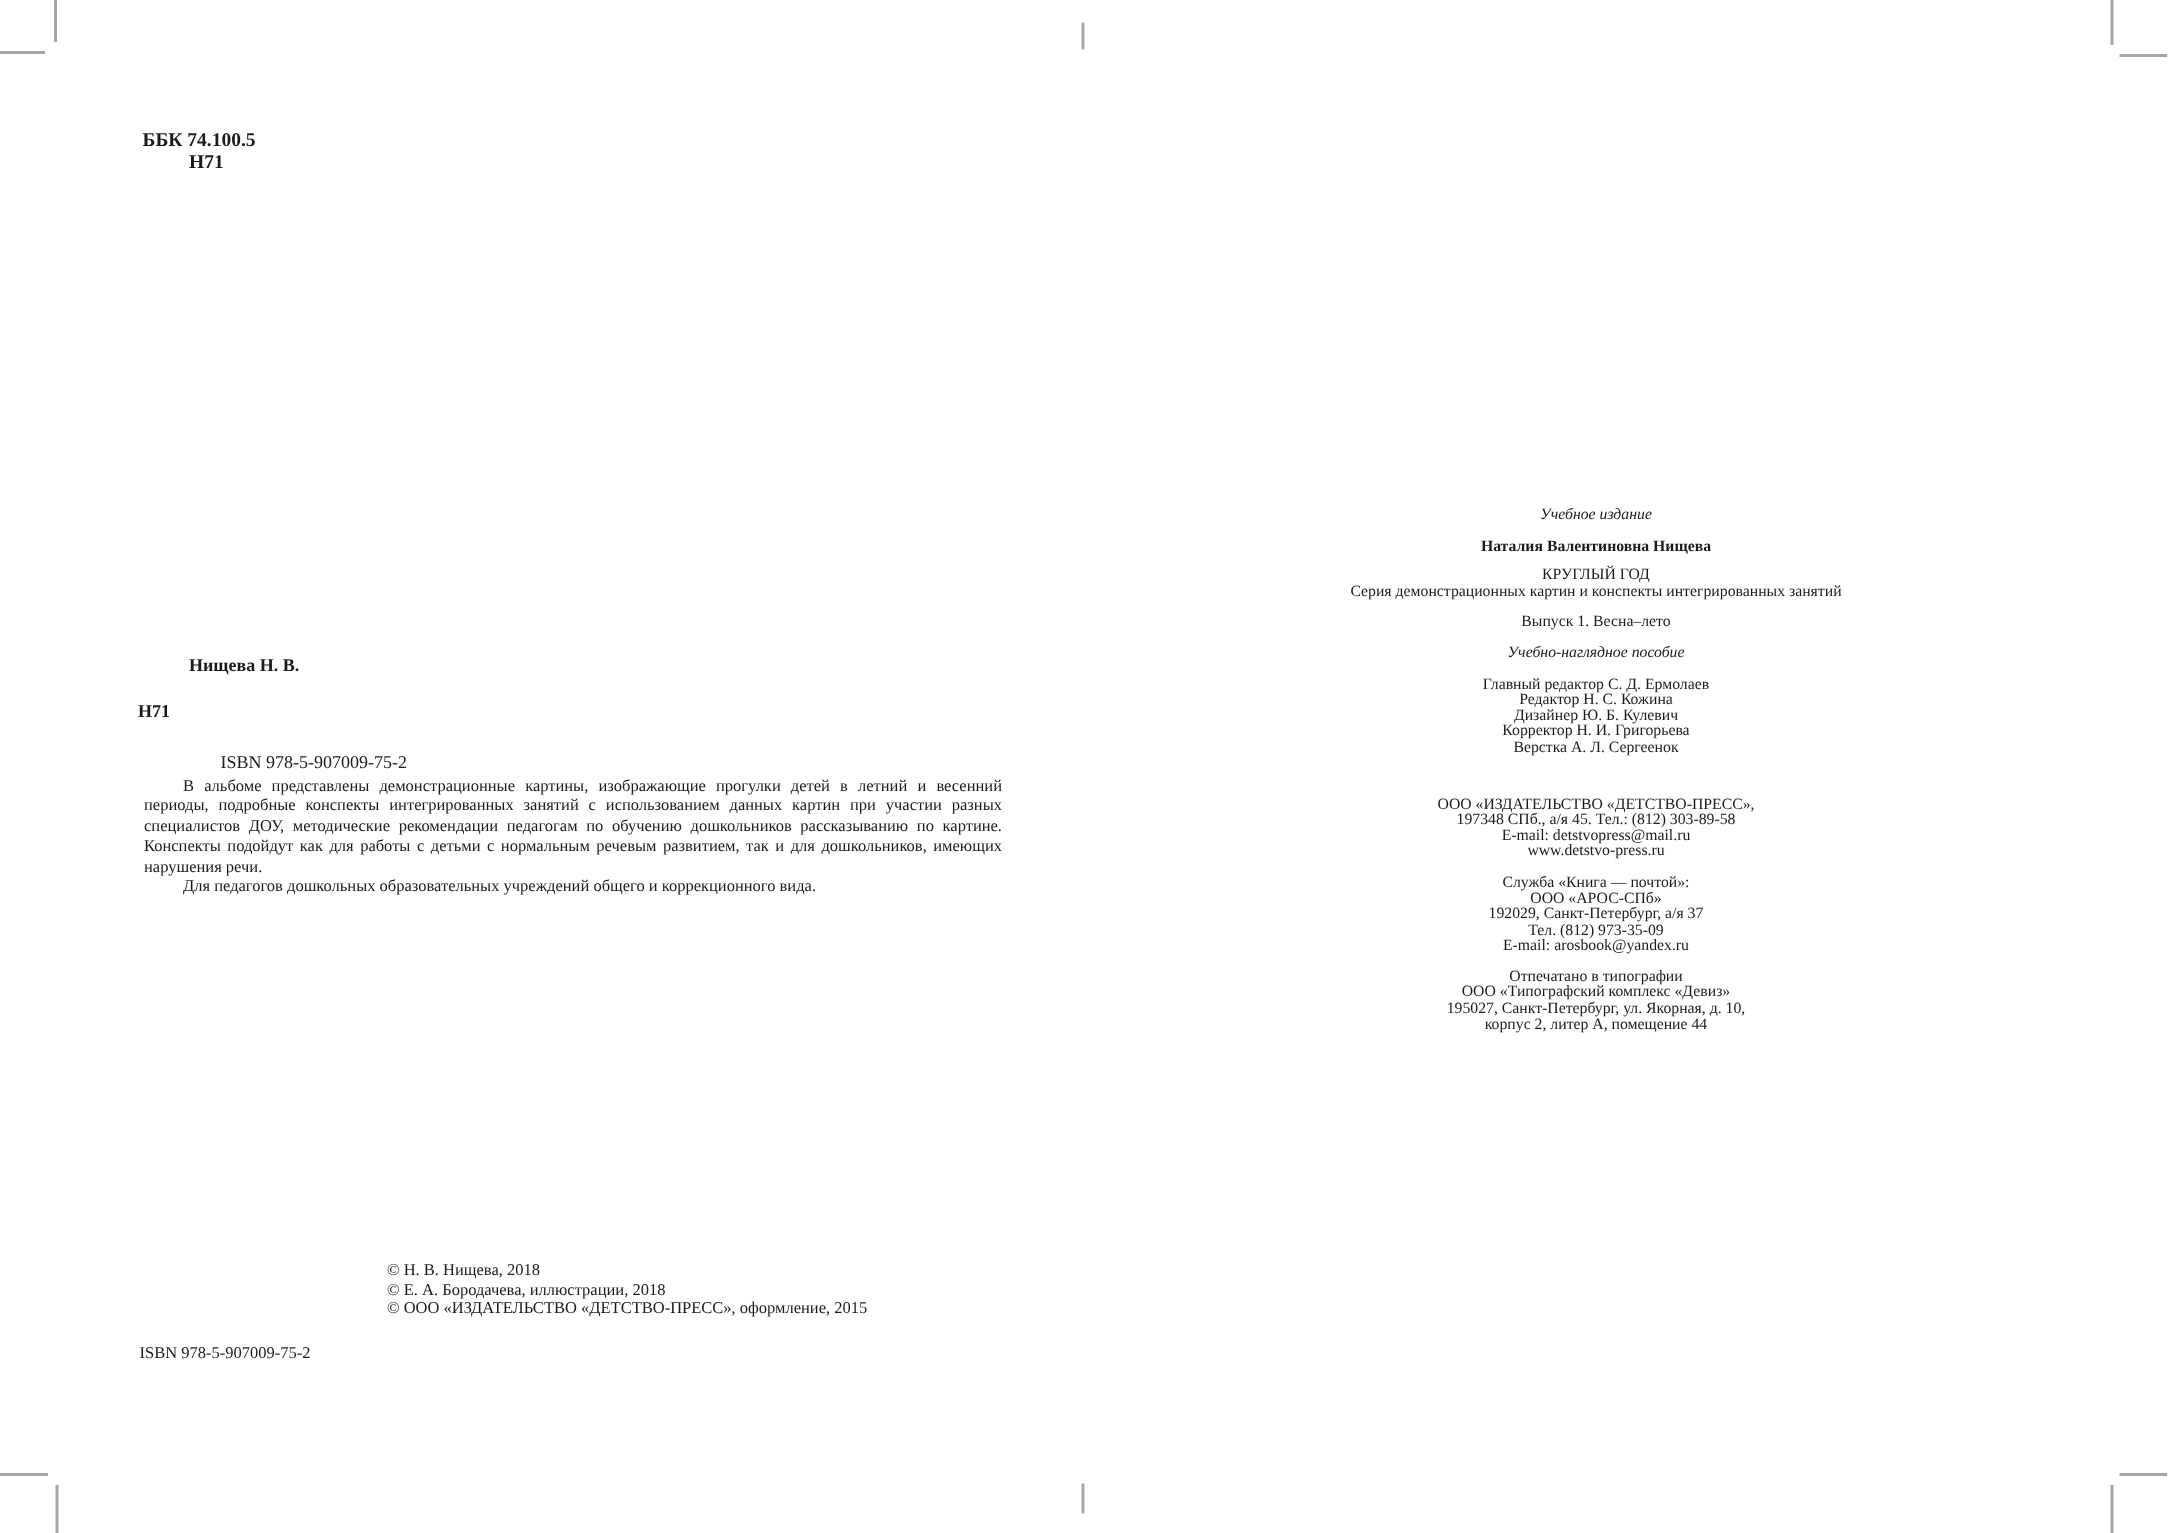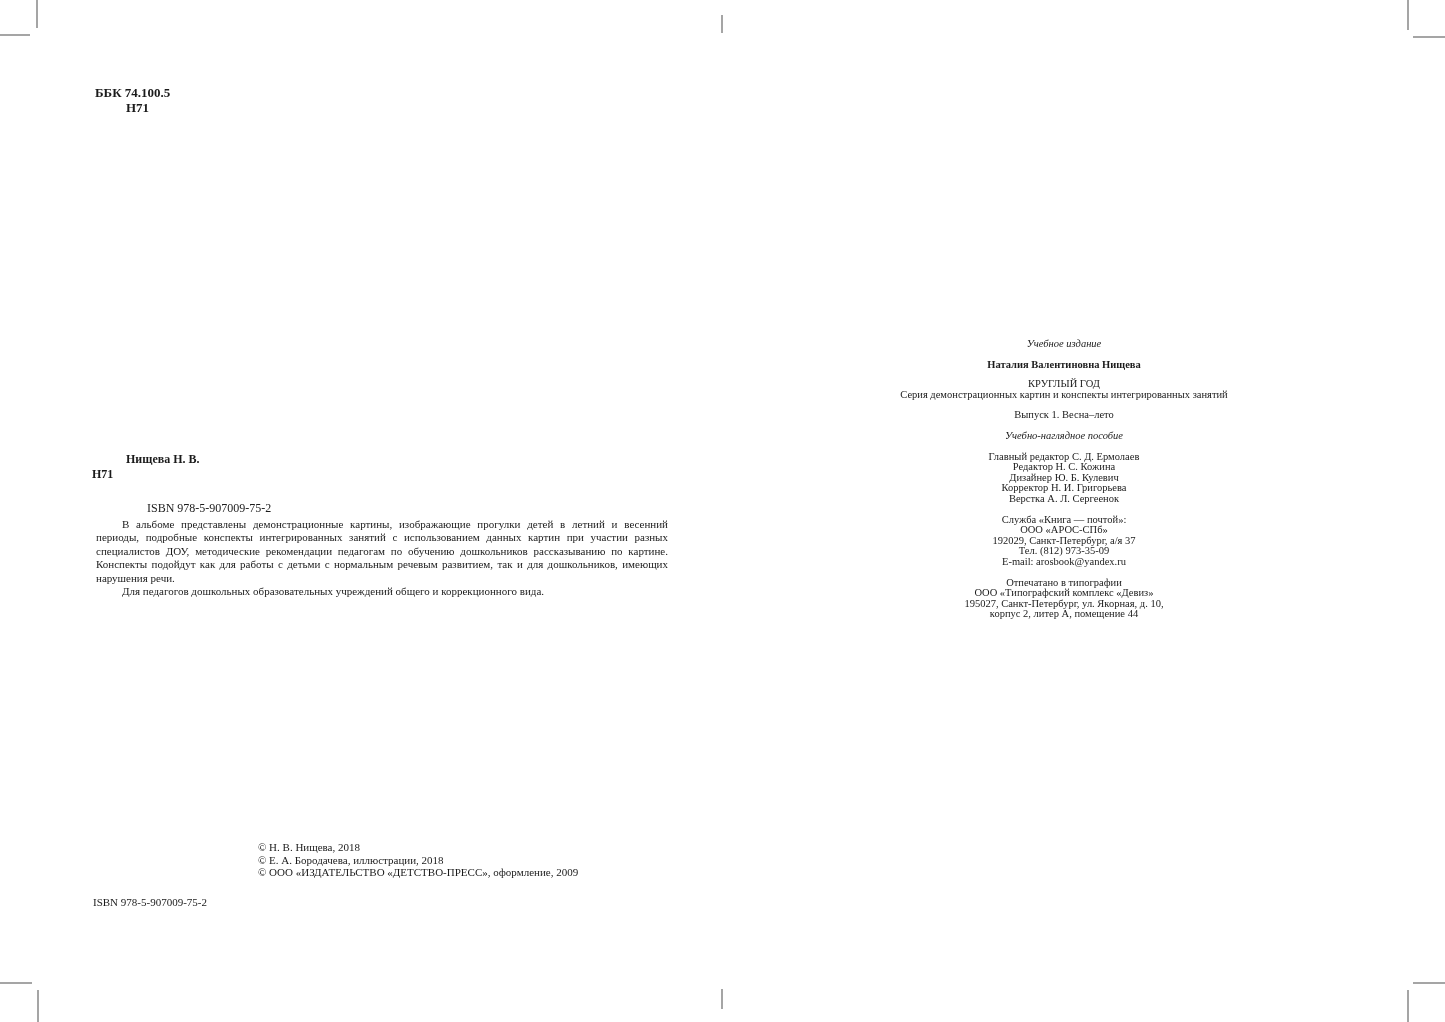--- a/index.html
+++ b/index.html
@@ -31,21 +31,21 @@
     top: 86px;
     font-size: 13px;
     font-weight: bold;
     line-height: 14.5px;
   }
   .bbk-index { padding-left: 31px; }
 
   .author-heading {
     position: absolute;
     left: 126px;
-    top: 452px;
+    top: 436px;
     font-size: 12px;
     font-weight: bold;
   }
   .margin-index {
     position: absolute;
     left: 92px;
     top: 467px;
     font-size: 12px;
     font-weight: bold;
   }
@@ -141,21 +141,21 @@
   <div class="annotation">
     <p>В альбоме представлены демонстрационные картины, изображающие прогулки детей в летний и весенний периоды, подробные конспекты интегрированных занятий с использованием данных картин при участии разных специалистов ДОУ, методические рекомендации педагогам по обучению дошкольников рассказыванию по картине. Конспекты подойдут как для работы с детьми с нормальным речевым развитием, так и для дошкольников, имеющих нарушения речи.</p>
     <p>Для педагогов дошкольных образовательных учреждений общего и коррекционного вида.</p>
   </div>
 
   <div class="isbn-bottom">ISBN 978-5-907009-75-2</div>
 
   <div class="copyright-block">
       <div>© Н. В. Нищева, 2018</div>
       <div>© Е. А. Бородачева, иллюстрации, 2018</div>
-      <div>© ООО «ИЗДАТЕЛЬСТВО «ДЕТСТВО-ПРЕСС», оформление, 2009</div>
+      <div>© ООО «ИЗДАТЕЛЬСТВО «ДЕТСТВО-ПРЕСС», оформление, 2015</div>
     </div>
 
   <div class="colophon">
 
     <div class="blk first italic">Учебное издание</div>
 
     <div class="blk bold">Наталия Валентиновна Нищева</div>
 
     <div class="blk title-blk">
       <div>КРУГЛЫЙ ГОД</div>
@@ -167,20 +167,26 @@
     <div class="blk italic">Учебно-наглядное пособие</div>
 
     <div class="blk">
         <div>Главный редактор С. Д. Ермолаев</div>
         <div>Редактор Н. С. Кожина</div>
         <div>Дизайнер Ю. Б. Кулевич</div>
         <div>Корректор Н. И. Григорьева</div>
         <div>Верстка А. Л. Сергеенок</div>
       </div>
 
+    <div class="blk publisher-blk">
+        <div>ООО «ИЗДАТЕЛЬСТВО «ДЕТСТВО-ПРЕСС»,</div>
+        <div>197348 СПб., а/я 45. Тел.: (812) 303-89-58</div>
+        <div>E-mail: detstvopress@mail.ru</div>
+        <div>www.detstvo-press.ru</div>
+      </div>
 
 
     <div class="blk">
         <div>Служба «Книга — почтой»:</div>
         <div>ООО «АРОС-СПб»</div>
         <div>192029, Санкт-Петербург, а/я 37</div>
         <div>Тел. (812) 973-35-09</div>
         <div>E-mail: arosbook@yandex.ru</div>
       </div>
 

